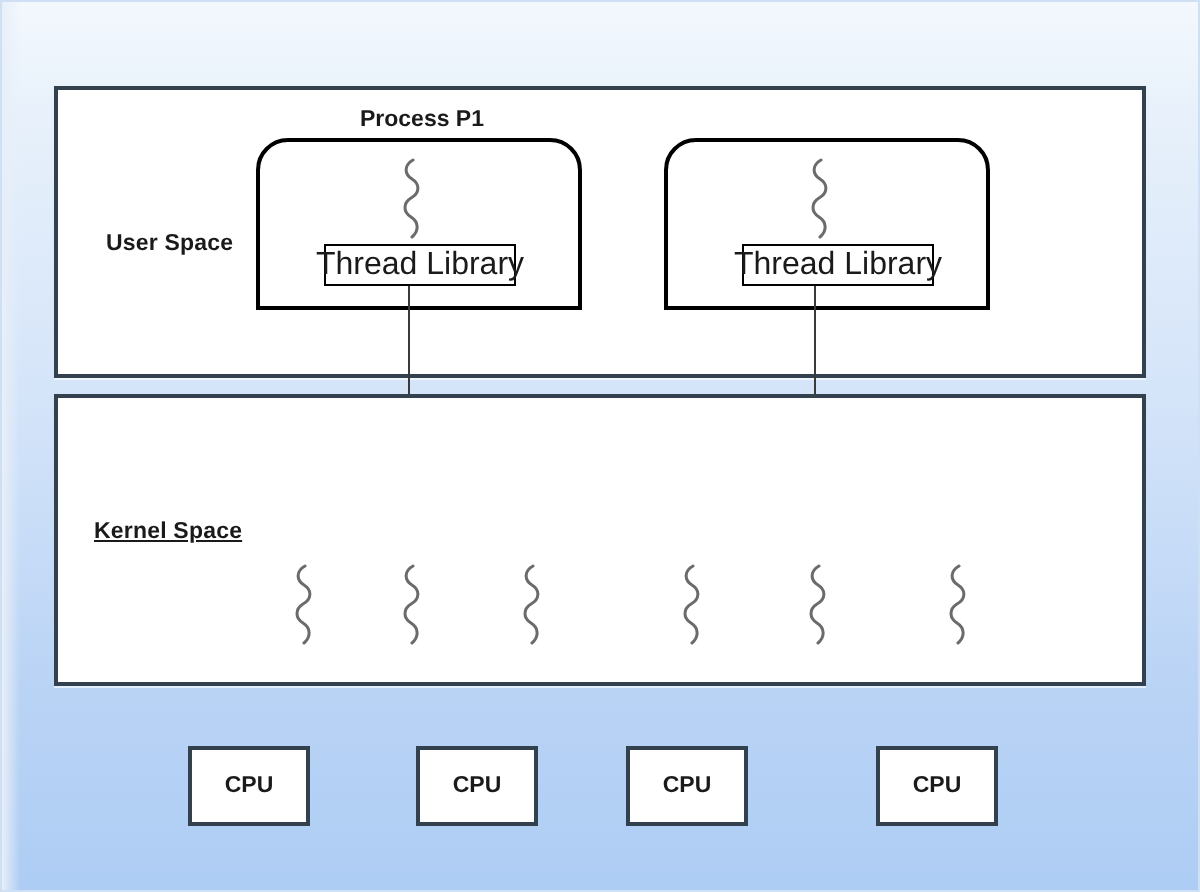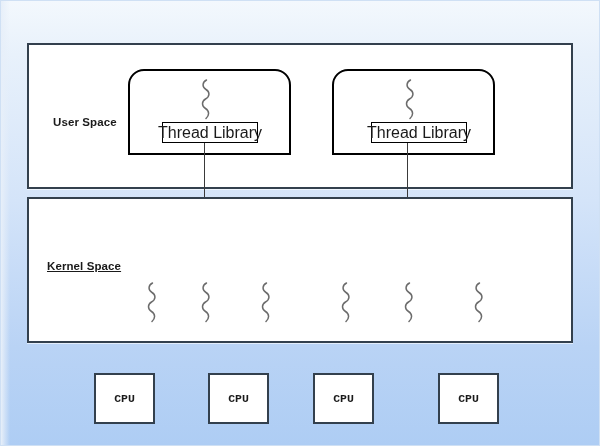--- a/index.html
+++ b/index.html
@@ -107,34 +107,34 @@
     position: absolute;
     background: #ffffff;
     border: 2px solid #33404d;
     box-sizing: border-box;
     display: flex;
     align-items: center;
     justify-content: center;
     font-size: 11.5px;
     font-weight: bold;
     color: #1a1a1a;
-    height: 51px;
+    height: 40px;
     width: 61px;
     top: 372px;
-    font-family: Liberation Mono, monospace;
   }
 </style>
 </head>
 <body>
 
 <div id="canvas">
 
   <div class="space-box" id="user-space-box"></div>
   <div class="space-label" id="user-space-label">User Space</div>
 
+  <div class="process-title" id="process-p1-title">Process P1</div>
   <div class="process-box" id="process-p1-box"></div>
 
   <svg class="squiggle" style="left:197px; top:78px;" width="16" height="42" viewBox="0 0 16 42">
     <path d="M8.5 1 C 4 3.5, 4 8, 8 10.5 C 12 13, 12 17.5, 7.5 20
              C 3.5 22.5, 3.5 27, 7.5 29.5 C 11.5 32, 11.5 36.5, 8 39.5" fill="none" stroke="#6b6b6b" stroke-width="1.5" stroke-linecap="round"></path>
   </svg>
 
   <div class="thread-library-box" id="thread-library-p1">Thread Library</div>
 
   <div class="process-box" id="process-p2-box"></div>

